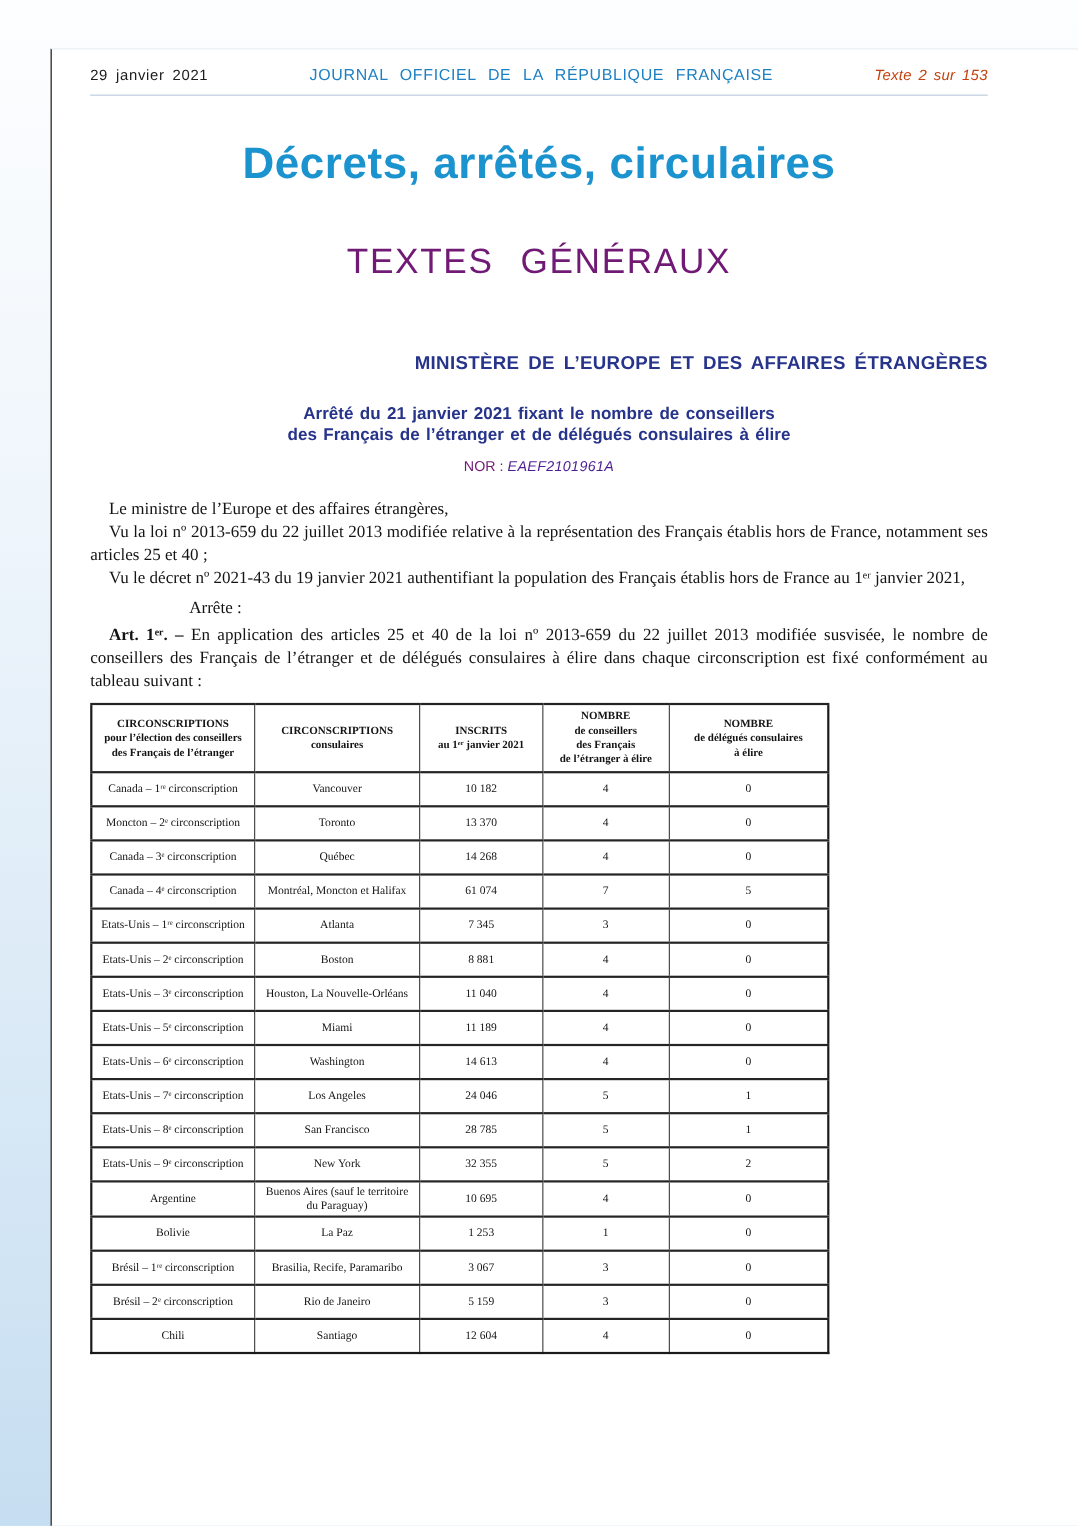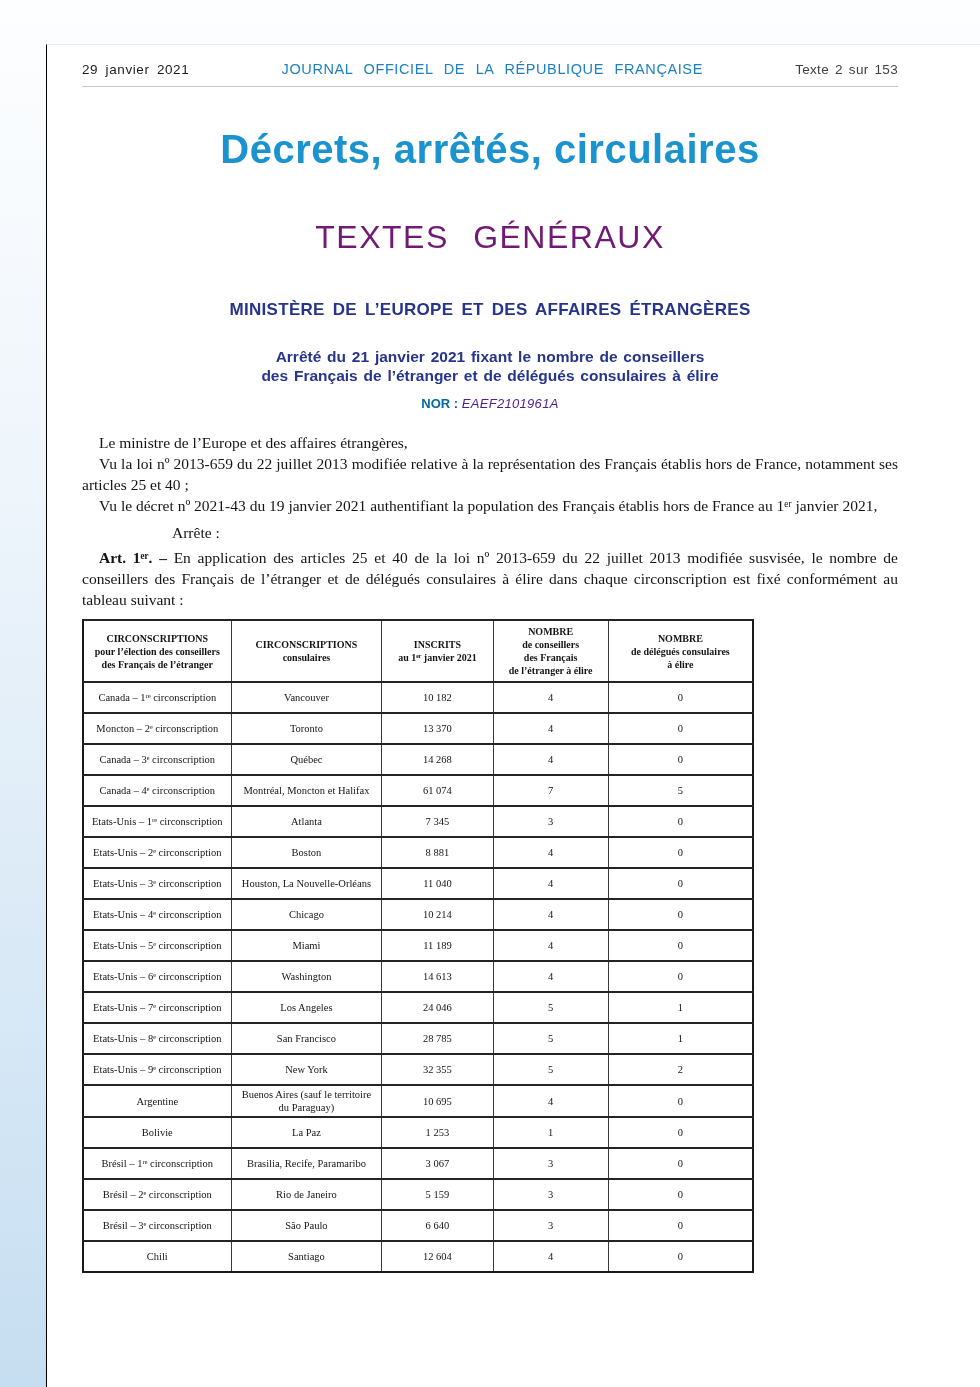--- a/index.html
+++ b/index.html
@@ -30,21 +30,21 @@
     justify-content: space-between;
   }
   .jo-date {
     font-size: 13.5px; color: #1c1c1c; letter-spacing: 0.6px; word-spacing: 3px;
   }
   .jo-title {
     font-size: 14.5px; color: #1d80c3; letter-spacing: 0.6px; word-spacing: 6px;
     font-weight: normal;
   }
   .jo-ref {
-    font-size: 13.5px; color: #404040; letter-spacing: 0.3px; word-spacing: 2px;
+    font-size: 13.5px; color: #c2410c; letter-spacing: 0.3px; word-spacing: 2px; font-style: italic;
   }
   .jo-rule {
     margin-top: 9px;
     height: 1px;
     background: #b7c9da;
   }
   
   .main-title {
     margin-top: 40px;
     text-align: center;
@@ -55,22 +55,22 @@
   }
   .section-title {
     margin-top: 47px;
     text-align: center;
     font-size: 32px;
     color: #701a75;
     letter-spacing: 1.5px;
     word-spacing: 14px;
   }
   .ministry {
-    margin-top: 44px;
-    text-align: center;
+    margin-top: 64px;
+    text-align: right;
     font-size: 17px;
     font-weight: bold;
     color: #27348b;
     letter-spacing: 0.3px;
     word-spacing: 3px;
   }
   .arrete-title {
     margin-top: 27px;
     text-align: center;
     font-size: 15.5px;
@@ -78,21 +78,21 @@
     color: #27348b;
     line-height: 19px;
     white-space: pre-line;
     word-spacing: 1.5px;
   }
   .nor-line {
     margin-top: 11px;
     text-align: center;
     font-size: 13px;
   }
-  .nor-label { color: #0369a1; font-weight: bold; }
+  .nor-label { color: #701a75; }
   .nor-value { color: #4c1d95; font-style: italic; letter-spacing: 0.3px; }
   
   .docbody {
     margin-top: 21px;
     font-family: "Liberation Serif", "DejaVu Serif", "DejaVu Sans", serif;
     font-size: 15.5px;
     line-height: 21px;
     color: #141414;
     text-align: justify;
   }
@@ -228,27 +228,20 @@
               <td>0</td>
             </tr>
             <tr>
               <td>Etats-Unis – 3ᵉ circonscription</td>
               <td>Houston, La Nouvelle-Orléans</td>
               <td>11 040</td>
               <td>4</td>
               <td>0</td>
             </tr>
             <tr>
-              <td>Etats-Unis – 4ᵉ circonscription</td>
-              <td>Chicago</td>
-              <td>10 214</td>
-              <td>4</td>
-              <td>0</td>
-            </tr>
-            <tr>
               <td>Etats-Unis – 5ᵉ circonscription</td>
               <td>Miami</td>
               <td>11 189</td>
               <td>4</td>
               <td>0</td>
             </tr>
             <tr>
               <td>Etats-Unis – 6ᵉ circonscription</td>
               <td>Washington</td>
               <td>14 613</td>
@@ -298,27 +291,20 @@
               <td>0</td>
             </tr>
             <tr>
               <td>Brésil – 2ᵉ circonscription</td>
               <td>Rio de Janeiro</td>
               <td>5 159</td>
               <td>3</td>
               <td>0</td>
             </tr>
             <tr>
-              <td>Brésil – 3ᵉ circonscription</td>
-              <td>São Paulo</td>
-              <td>6 640</td>
-              <td>3</td>
-              <td>0</td>
-            </tr>
-            <tr>
               <td>Chili</td>
               <td>Santiago</td>
               <td>12 604</td>
               <td>4</td>
               <td>0</td>
             </tr>
           </tbody>
       </table>
     </div>
 

